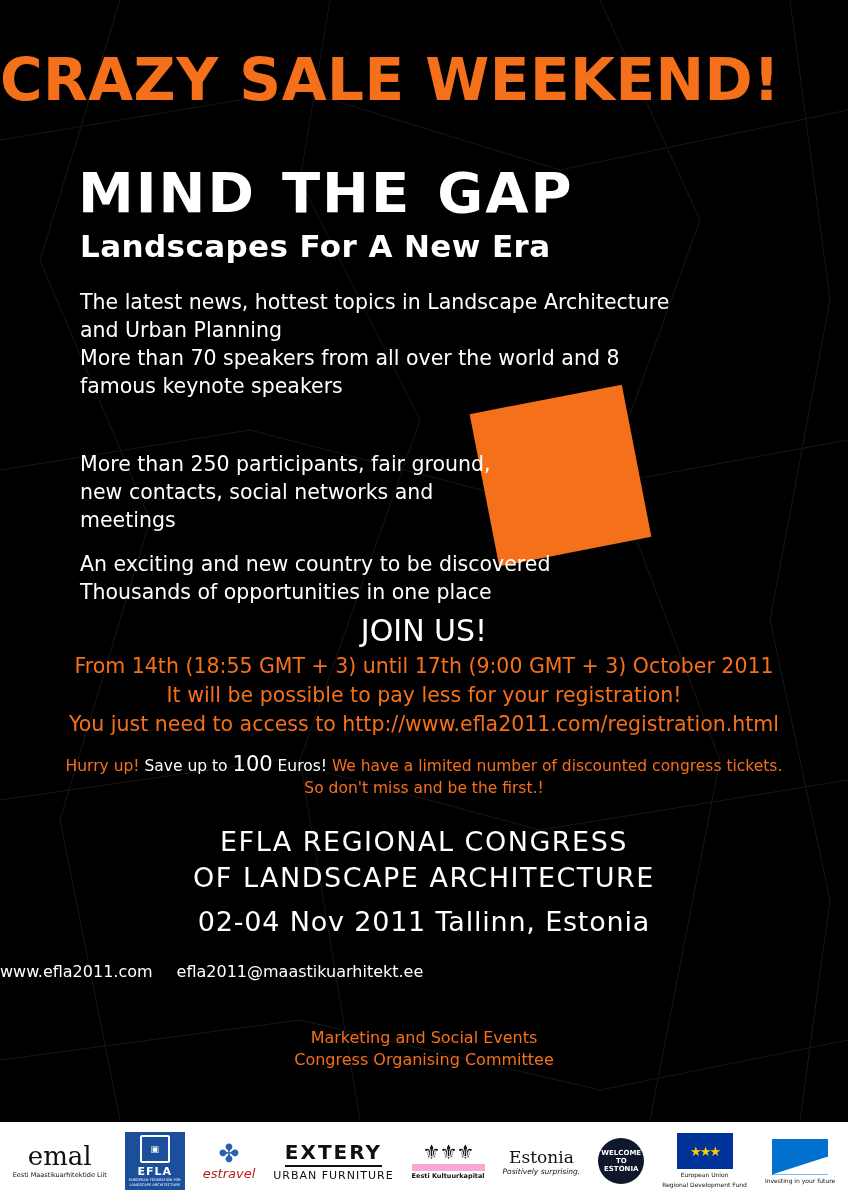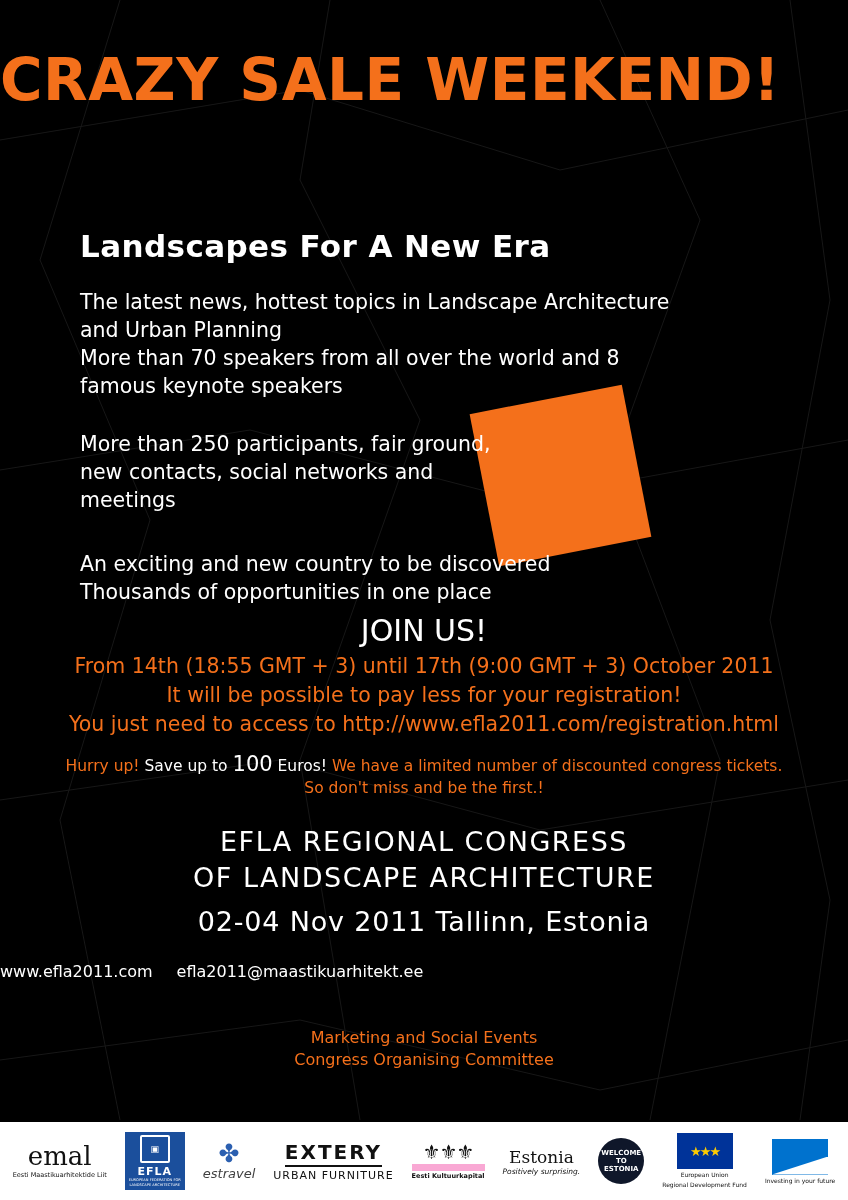--- a/index.html
+++ b/index.html
@@ -59,21 +59,21 @@
     text-align: center;
   }
   .body-block {
     position: absolute;
     left: 80px;
     color: #FFFFFF;
     font-size: 20.5px;
     line-height: 28px;
   }
   #blk1 { top: 288px; }
-  #blk2 { top: 430px; }
+  #blk2 { top: 450px; }
   #blk3 { top: 550px; }
 
   .orange-square {
     position: absolute;
     left: 483px;
     top: 398px;
     width: 155px;
     height: 155px;
     background: #F4701B;
     transform: rotate(-11deg);
@@ -192,21 +192,21 @@
     font-size: 9px;
   }
   .logo-efla .name { font-size: 11px; font-weight: bold; margin-top:2px; letter-spacing:1px;}
   .logo-efla .sub { font-size: 3.6px; line-height: 5px; }
   .logo-estravel .flower {
     color: #2b5fb0;
     font-size: 25px;
     line-height: 24px;
   }
   .logo-estravel .name {
-    font-size: 13px; color:#404040; font-style: italic;
+    font-size: 13px; color:#b91c1c; font-style: italic;
   }
   .logo-extery .main {
     font-size: 20px; letter-spacing: 2px; font-weight: bold;
     border-bottom: 2px solid #111; padding-bottom:1px;
   }
   .logo-extery .sub { font-size: 11px; letter-spacing: 1px; margin-top:2px;}
   .logo-kultuur .crest { font-size: 20px; line-height: 20px; letter-spacing: -1px; }
   .logo-kultuur .sub { font-size: 6.5px; font-weight: bold; border-top:7px solid #f9a8d4; margin-top:2px; padding-top:1px;}
   .logo-estonia .name { font-family:"DejaVu Serif", serif; font-size: 17px; }
   .logo-estonia .sub { font-size: 7.5px; font-style: italic; }
@@ -247,20 +247,23 @@
       <path d="M 790 0 L 830 300 L 770 620 L 830 900 L 800 1120"></path>
       <path d="M 0 140 L 300 90 L 560 170 L 848 110"></path>
       <path d="M 0 470 L 250 430 L 520 500 L 848 440"></path>
       <path d="M 0 800 L 280 760 L 540 830 L 848 780"></path>
       <path d="M 0 1060 L 300 1020 L 600 1090 L 848 1040"></path>
     </g>
   </svg>
 
   <div class="headline">CRAZY SALE WEEKEND!</div>
 
+  <div class="mind-the-gap">
+    <span class="word">MIND</span><span class="word">THE</span><span class="word">GAP</span>
+  </div>
 
   <div class="subtitle">Landscapes For A New  Era</div>
 
   <div class="orange-square"></div>
 
   <div class="body-block" id="blk1" style="white-space: pre-line;">The latest news, hottest topics in Landscape Architecture
 and Urban Planning
 More than 70 speakers from all over the world and 8
 famous keynote speakers</div>
   <div class="body-block" id="blk2" style="white-space: pre-line;">More than 250 participants, fair ground,

